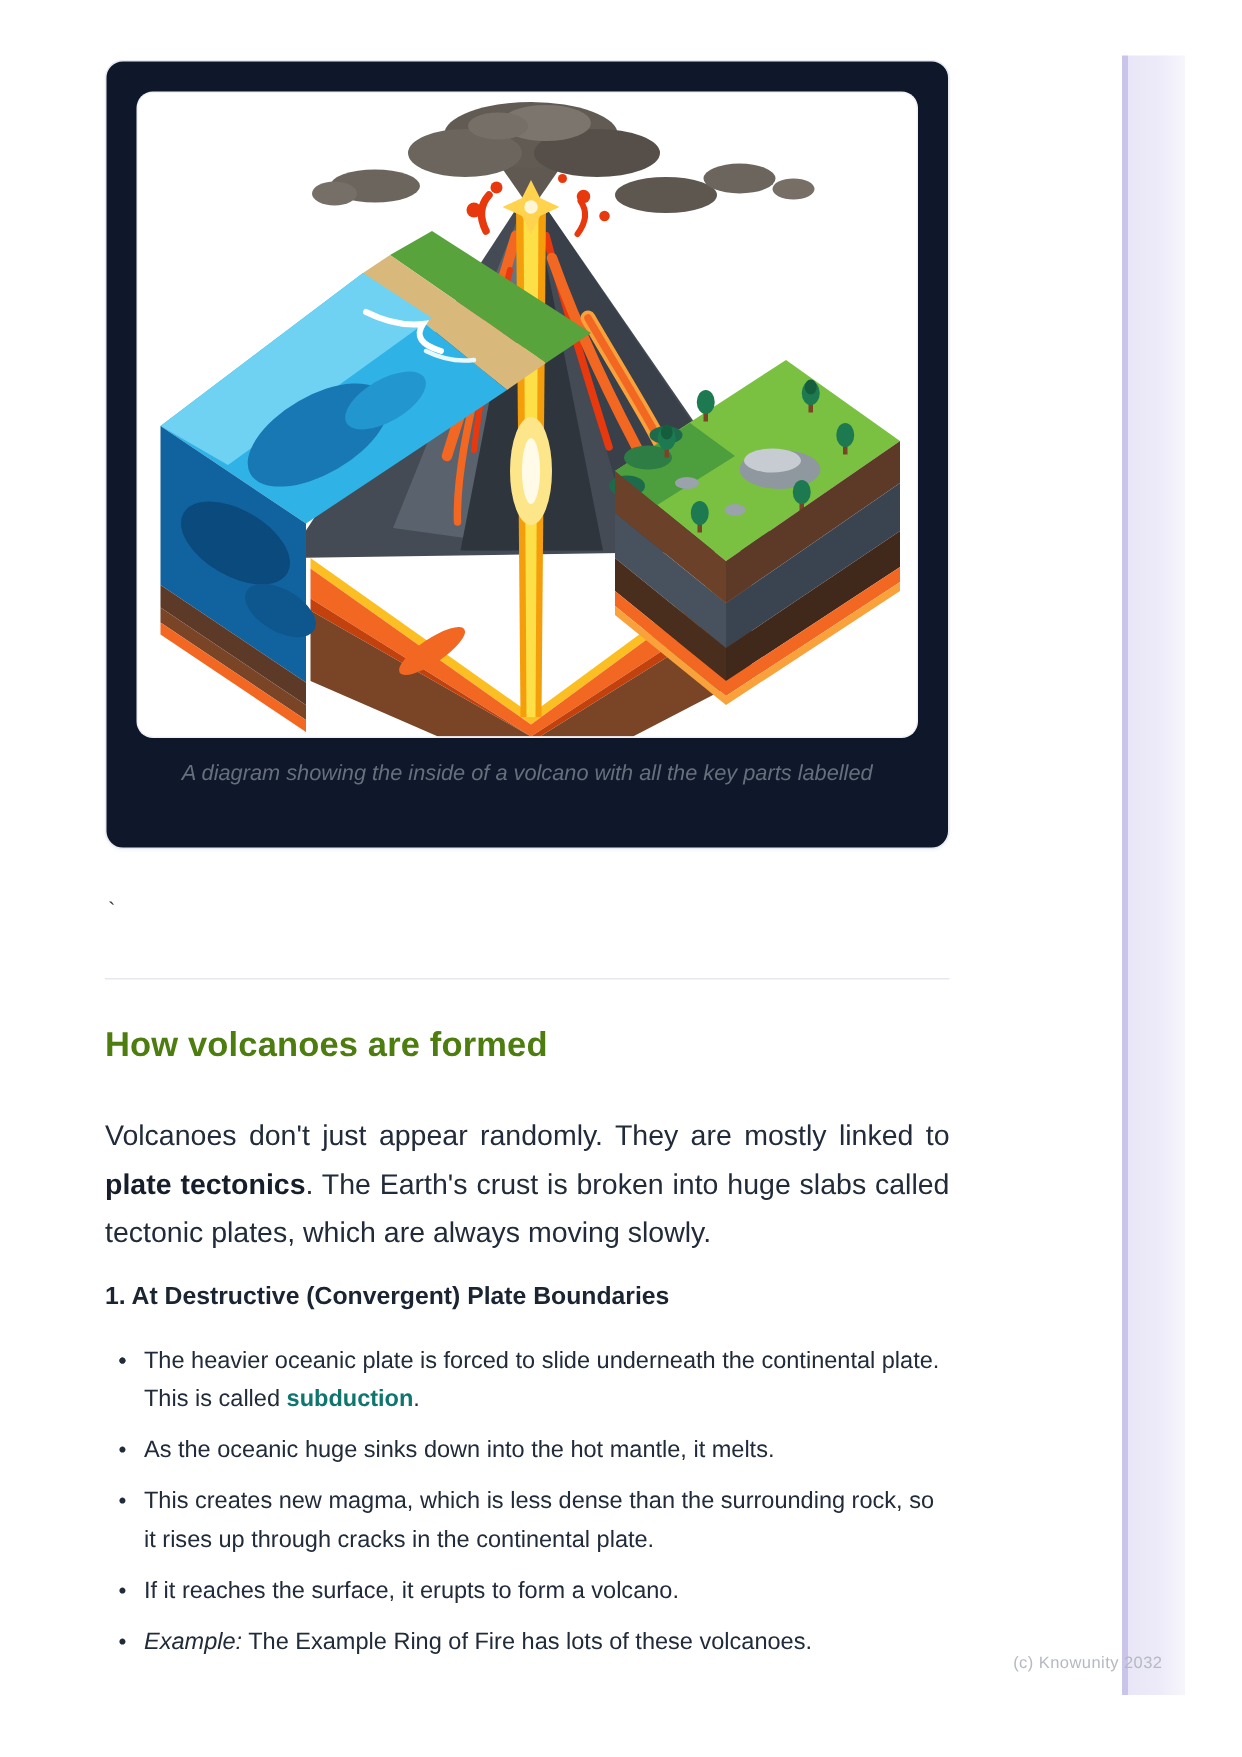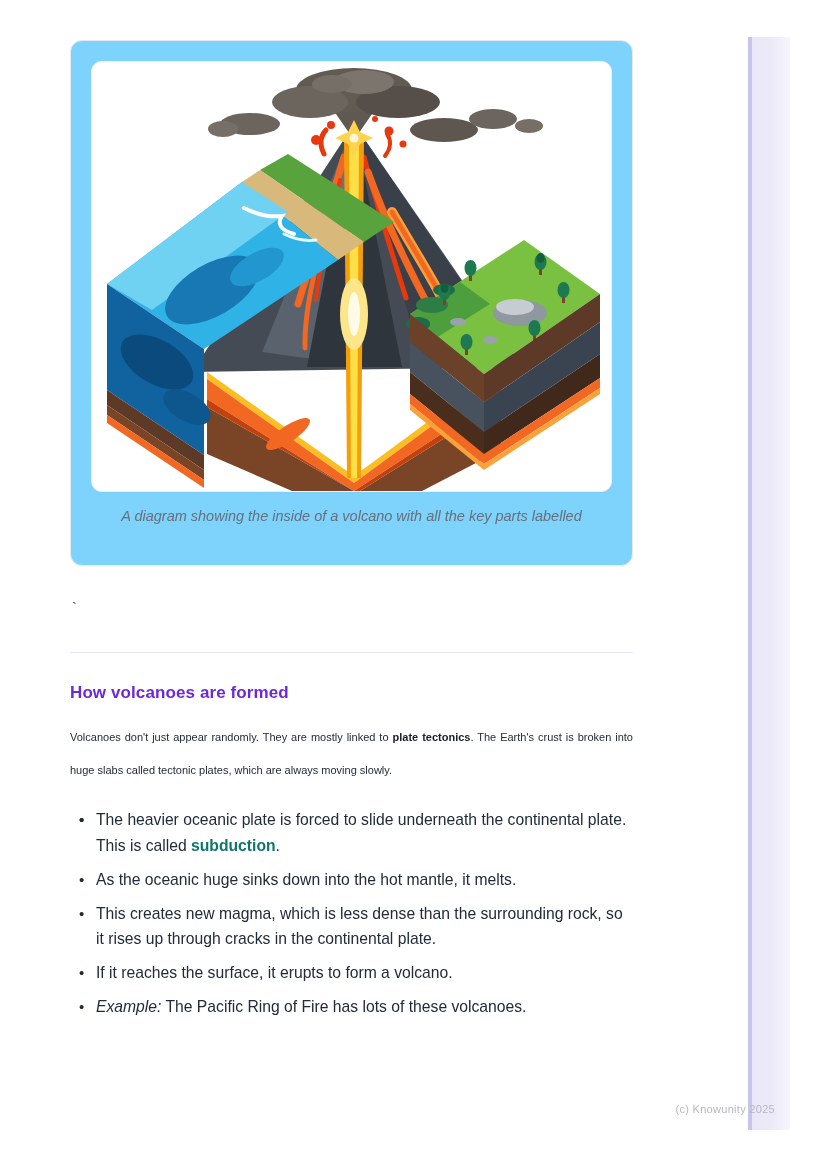--- a/index.html
+++ b/index.html
@@ -32,21 +32,21 @@
 
   .content {
     position: absolute;
     left: 70px; top: 40px;
     width: 563px;
   }
 
   
   .figure-card {
     width: 563px; height: 526px;
-    background: #7dd3fc;
+    background: #0f172a;
     border: 1px solid #e8eaf1;
     border-radius: 12px;
     box-shadow: 0 1px 2px rgba(30,40,70,.04);
     overflow: hidden;
   }
   .figure-panel {
     margin: 21px auto 0 auto;
     width: 519px; height: 429px;
     background: #ffffff;
     border-radius: 10px;
@@ -71,29 +71,29 @@
   }
 
   .divider {
     border: none;
     border-top: 1px solid #e6e8ed;
     margin-top: 34px;
   }
 
   h1.section-title {
     margin-top: 30px;
-    font-size: 17px;
+    font-size: 23px;
     font-weight: bold;
-    color: #6d28d9;
+    color: #4d7c0f;
     letter-spacing: .1px;
   }
 
   p.intro {
-    margin-top: 18px;
-    font-size: 11px;
+    margin-top: 32px;
+    font-size: 19px;
     line-height: 32.5px;
     text-align: justify;
     color: #222b3a;
   }
   p.intro strong { color: #161e2c; }
 
   h2.sub-heading {
     margin-top: 15px;
     font-size: 16.5px;
     font-weight: bold;
@@ -261,20 +261,21 @@
   </div>
 
   <div class="stray">`</div>
 
   <hr class="divider">
 
   <h1 class="section-title">How volcanoes are formed</h1>
 
   <p class="intro"><span>Volcanoes don't just appear randomly. They are mostly linked to </span><strong>plate tectonics</strong><span>. The Earth's crust is broken into huge slabs called tectonic plates, which are always moving slowly.</span></p>
 
+  <h2 class="sub-heading">1. At Destructive (Convergent) Plate Boundaries</h2>
 
   <ul class="points">
     <li>
       <span class="dot">•</span>
     </li>
     <li>
       <span class="dot">•</span>
       <span>The heavier oceanic plate is forced to slide underneath the continental plate. This is called </span><strong>subduction</strong><span>.</span>
     </li>
     <li>
@@ -284,19 +285,19 @@
     <li>
       <span class="dot">•</span>
       <span>This creates new magma, which is less dense than the surrounding rock, so it rises up through cracks in the continental plate.</span>
     </li>
     <li>
       <span class="dot">•</span>
       <span>If it reaches the surface, it erupts to form a volcano.</span>
     </li>
     <li>
       <span class="dot">•</span>
-      <em>Example:</em><span> The Pacific Ring of Fire has lots of these volcanoes.</span>
+      <em>Example:</em><span> The Example Ring of Fire has lots of these volcanoes.</span>
     </li>
   </ul>
 
 </div>
 
-<div class="watermark">(c) Knowunity 2025</div>
+<div class="watermark">(c) Knowunity 2032</div>
 
 </body></html>

